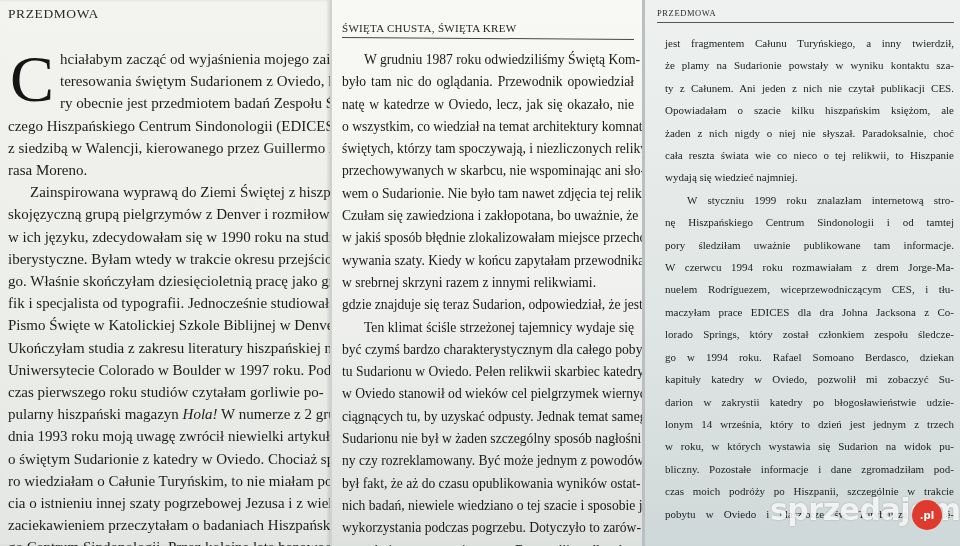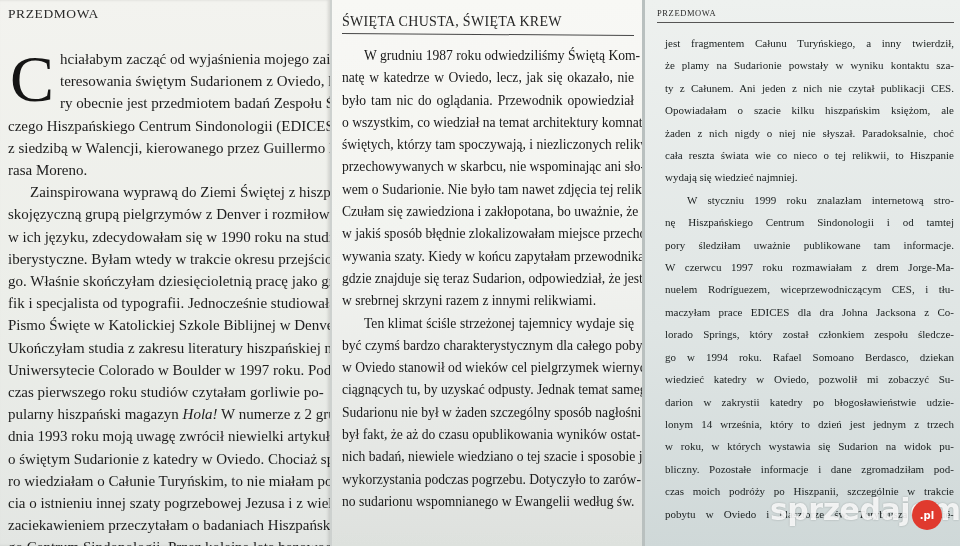--- a/index.html
+++ b/index.html
@@ -30,21 +30,21 @@
     .page-3 {
       width: 318px;
       background: linear-gradient(180deg, #eef1ef 0%, #dfe5e4 60%, #cfd8d8 100%);
       padding: 8px 6px 0 12px;
       border-left: 3px solid #b9c0bf;
     }
     .running-head {
       font-size: 13.5px; letter-spacing: 0.6px;
       margin: 0 0 26px 0; color: #2a2a2a;
     }
-    .page-2 .running-head { font-size: 14px; letter-spacing: 0.3px; margin-bottom: 4px; }
+    .page-2 .running-head { font-size: 11px; letter-spacing: 0.3px; margin-bottom: 4px; margin-top: 8px; }
     .page-3 .running-head { font-size: 8.5px; letter-spacing: 0.6px; margin-bottom: 4px; }
     .rule {
       height: 0; border-top: 1.5px solid #4a4a4a; margin: 2px 4px 8px 4px;
     }
     .page-2 .rule { transform: rotate(0.35deg); margin: 4px 0 10px 0; }
     .page-3 .rule { margin: 3px 0 9px 0; border-top-color: #555; }
     .text {
       font-size: 15px; line-height: 22.2px; text-align: justify; margin: 0;
       hyphens: manual;
     }
@@ -115,38 +115,40 @@
       </div>
     </div>
   </section>
 
   <section class="page page-2">
     <div class="running-head">ŚWIĘTA CHUSTA, ŚWIĘTA KREW</div>
     <div class="rule"></div>
     <div class="text">
       <div class="para noindent">
         <span class="line indent">W grudniu 1987 roku odwiedziliśmy Świętą Kom-</span>
+        <span class="line">było tam nic do oglądania. Przewodnik opowiedział</span>
         <span class="line">natę w katedrze w Oviedo, lecz, jak się okazało, nie</span>
-        <span class="line">było tam nic do oglądania. Przewodnik opowiedział</span>
         <span class="line">o wszystkim, co wiedział na temat architektury komnaty,</span>
         <span class="line">świętych, którzy tam spoczywają, i niezliczonych relikwii</span>
         <span class="line">przechowywanych w skarbcu, nie wspominając ani sło-</span>
         <span class="line">wem o Sudarionie. Nie było tam nawet zdjęcia tej relikwii.</span>
         <span class="line">Czułam się zawiedziona i zakłopotana, bo uważnie, że</span>
         <span class="line">w jakiś sposób błędnie zlokalizowałam miejsce przecho-</span>
         <span class="line">wywania szaty. Kiedy w końcu zapytałam przewodnika,</span>
+        <span class="line last">w srebrnej skrzyni razem z innymi relikwiami.</span>
         <span class="line">gdzie znajduje się teraz Sudarion, odpowiedział, że jest</span>
-        <span class="line last">w srebrnej skrzyni razem z innymi relikwiami.</span>
       </div>
       <div class="para noindent">
         <span class="line indent">Ten klimat ściśle strzeżonej tajemnicy wydaje się</span>
         <span class="line">być czymś bardzo charakterystycznym dla całego poby-</span>
+        <span class="line">tu Sudarionu w Oviedo. Pełen relikwii skarbiec katedry</span>
         <span class="line">w Oviedo stanowił od wieków cel pielgrzymek wiernych,</span>
         <span class="line">ciągnących tu, by uzyskać odpusty. Jednak temat samego</span>
         <span class="line">Sudarionu nie był w żaden szczególny sposób nagłośnio-</span>
+        <span class="line">ny czy rozreklamowany. Być może jednym z powodów</span>
         <span class="line">był fakt, że aż do czasu opublikowania wyników ostat-</span>
         <span class="line">nich badań, niewiele wiedziano o tej szacie i sposobie jej</span>
         <span class="line">wykorzystania podczas pogrzebu. Dotyczyło to zarów-</span>
         <span class="line">no sudarionu wspomnianego w Ewangelii według św.</span>
 
       </div>
     </div>
   </section>
 
   <section class="page page-3">
@@ -159,26 +161,26 @@
         <span class="line">ty z Całunem. Ani jeden z nich nie czytał publikacji CES.</span>
         <span class="line">Opowiadałam o szacie kilku hiszpańskim księżom, ale</span>
         <span class="line">żaden z nich nigdy o niej nie słyszał. Paradoksalnie, choć</span>
         <span class="line">cała reszta świata wie co nieco o tej relikwii, to Hiszpanie</span>
         <span class="line last">wydają się wiedzieć najmniej.</span>
       </div>
       <div class="para noindent">
         <span class="line indent">W styczniu 1999 roku znalazłam internetową stro-</span>
         <span class="line">nę Hiszpańskiego Centrum Sindonologii i od tamtej</span>
         <span class="line">pory śledziłam uważnie publikowane tam informacje.</span>
-        <span class="line">W czerwcu 1997 roku rozmawiałam z drem Jorge-Ma-</span>
+        <span class="line">W czerwcu 1994 roku rozmawiałam z drem Jorge-Ma-</span>
         <span class="line">nuelem Rodríguezem, wiceprzewodniczącym CES, i tłu-</span>
         <span class="line">maczyłam prace EDICES dla dra Johna Jacksona z Co-</span>
         <span class="line">lorado Springs, który został członkiem zespołu śledcze-</span>
         <span class="line">go w 1994 roku. Rafael Somoano Berdasco, dziekan</span>
-        <span class="line">wiedzieć katedry w Oviedo, pozwolił mi zobaczyć Su-</span>
+        <span class="line">kapituły katedry w Oviedo, pozwolił mi zobaczyć Su-</span>
         <span class="line">darion w zakrystii katedry po błogosławieństwie udzie-</span>
         <span class="line">lonym 14 września, który to dzień jest jednym z trzech</span>
         <span class="line">w roku, w których wystawia się Sudarion na widok pu-</span>
         <span class="line">bliczny. Pozostałe informacje i dane zgromadziłam pod-</span>
         <span class="line">czas moich podróży po Hiszpanii, szczególnie w trakcie</span>
         <span class="line">pobytu w Oviedo i klasztorze św. Turybiusza w Lié-</span>
 
       </div>
     </div>
   </section>

